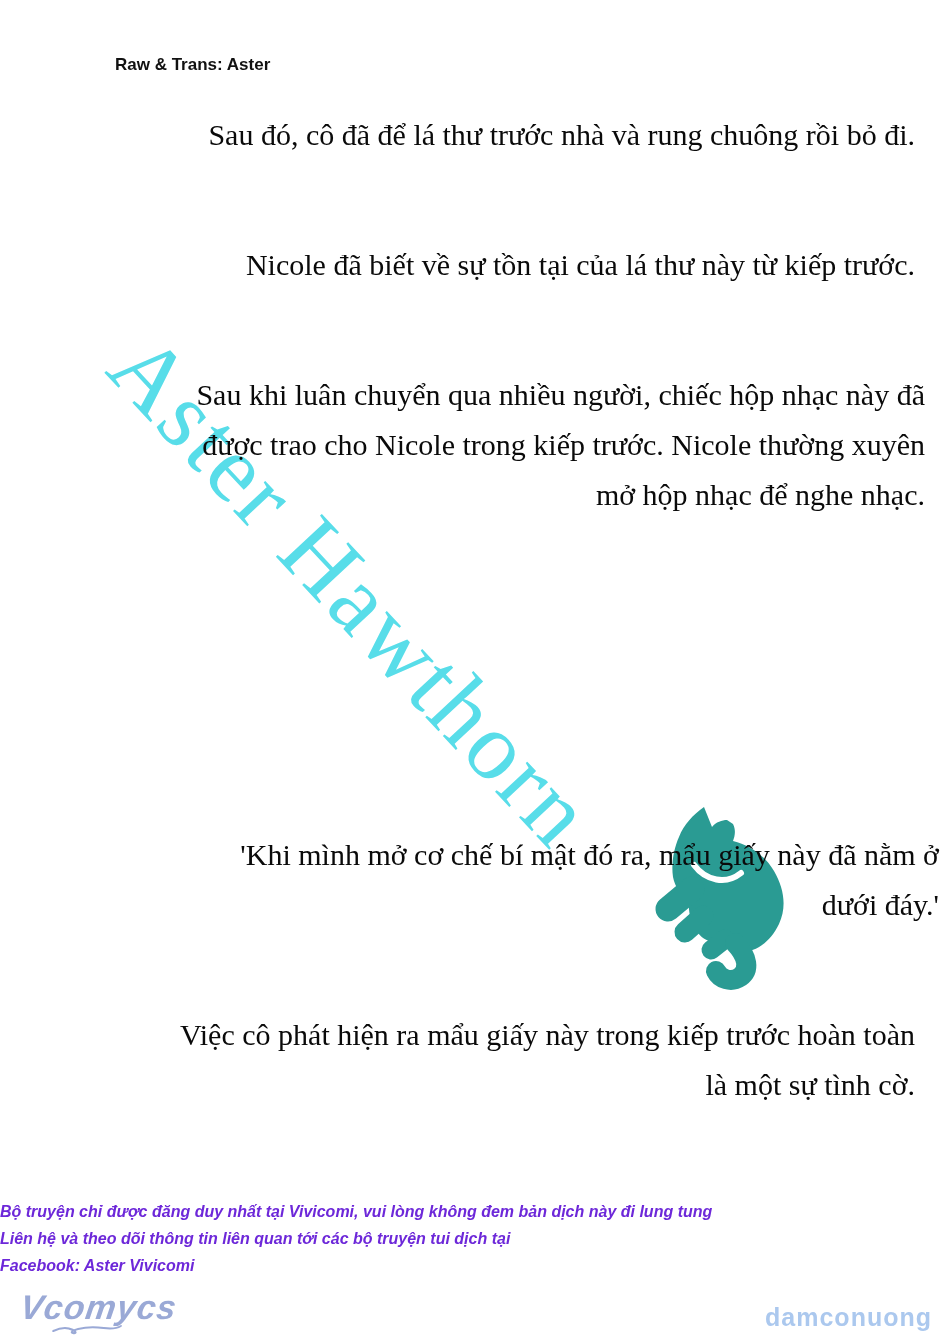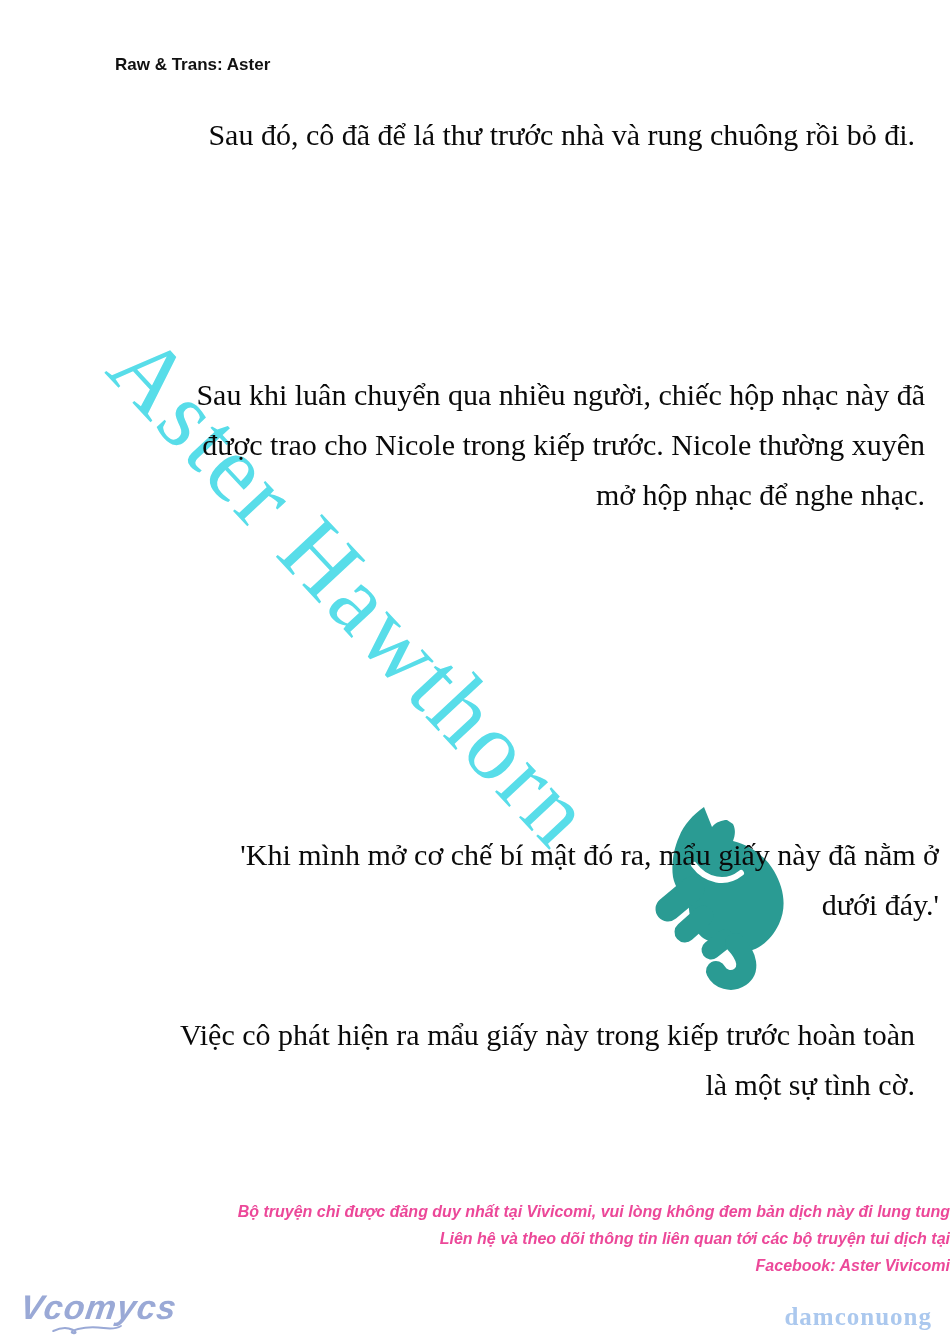--- a/index.html
+++ b/index.html
@@ -28,37 +28,37 @@
     white-space:pre-line; z-index:2;text-align:right;
   }
   .p0 { top:110px; }
   .p1 { top:240px; }
   .p2 { top:370px;margin-left:10px; }
   .p3 { top:600px; }
   .p4 { top:830px;margin-left:24px; }
   .p5 { top:1010px; }
   .footer {
     position:absolute; top:1198px; left:0; width:950px;
-    text-align:right; z-index:2;
+    text-align:left; z-index:2;
     font-family:"Liberation Sans", sans-serif;
     font-weight:bold; font-style:italic;
-    font-size:16px; line-height:27px; color:#ec4899;
+    font-size:16px; line-height:27px; color:#6d28d9;
   }
   .vcomycs {
     position:absolute; left:20px; top:1288px; z-index:2;
     font-family:"Liberation Sans", sans-serif;
     font-weight:bold; font-style:italic;
     font-size:34px; letter-spacing:1px;
     color:#9aa9d6;
     transform:skewX(-8deg);
   }
   .vcomycs .swirl { display:block; margin:-6px 0 0 34px; }
   .damconuong {
     position:absolute; right:18px; top:1303px; z-index:2;
-    font-family:Liberation Serif, serif;
+    font-family:Liberation Sans, sans-serif;
     font-weight:bold; font-size:25px; letter-spacing:1px;
     color:#abc8ee;
     text-shadow:0 0 2px #ffffff, 0 0 4px rgba(255,255,255,0.95), 1px 1px 0 #ffffff, -1px -1px 0 #ffffff;
   }
 </style>
 </head>
 <body>
 
 <div class="page">
 
@@ -88,20 +88,21 @@
       <line x1="47" y1="139" x2="65" y2="123" stroke-linecap="round" stroke-width="21" stroke="#2a9b93"></line>
       <line x1="73" y1="157" x2="87" y2="146" stroke-linecap="round" stroke-width="19" stroke="#2a9b93"></line>
 
       <path fill="none" stroke-linecap="round" stroke-width="20" d="M97,150 C110,164 112,177 102,184 C93,190 82,186 78,178" stroke="#2a9b93"></path>
 
       <path fill="none" stroke="#ffffff" stroke-width="6" stroke-linecap="round" d="M56,72 C68,88 88,92 103,80"></path>
     </svg>
   </div>
 
   <div class="para p0">Sau đó, cô đã để lá thư trước nhà và rung chuông rồi bỏ đi.</div>
+  <div class="para p1">Nicole đã biết về sự tồn tại của lá thư này từ kiếp trước.</div>
   <div class="para p2">Sau khi luân chuyển qua nhiều người, chiếc hộp nhạc này đã
 được trao cho Nicole trong kiếp trước. Nicole thường xuyên
 mở hộp nhạc để nghe nhạc.</div>
   <div class="para p4">'Khi mình mở cơ chế bí mật đó ra, mẩu giấy này đã nằm ở
 dưới đáy.'</div>
   <div class="para p5">Việc cô phát hiện ra mẩu giấy này trong kiếp trước hoàn toàn
 là một sự tình cờ.</div>
 
   <div class="footer">
     <div>Bộ truyện chỉ được đăng duy nhất tại Vivicomi, vui lòng không đem bản dịch này đi lung tung</div>

